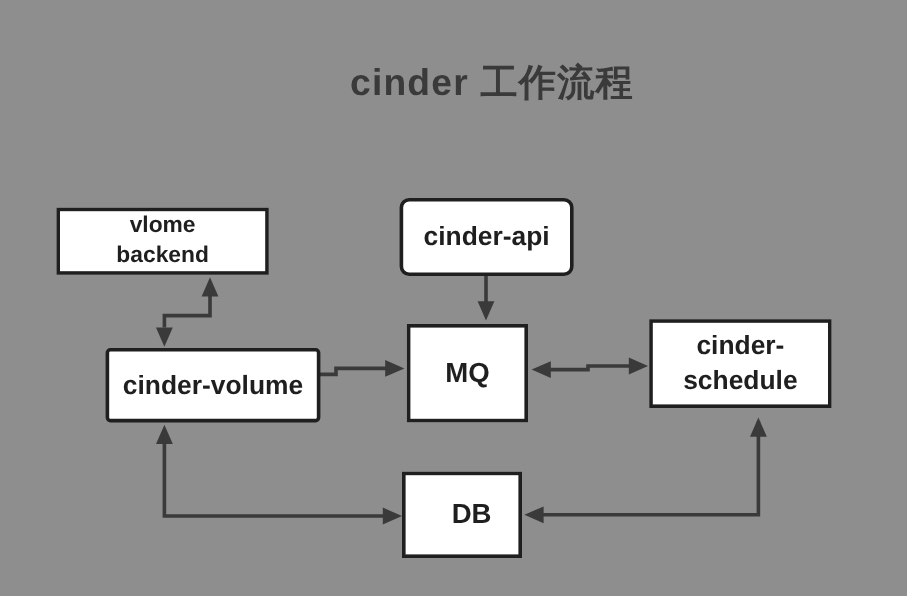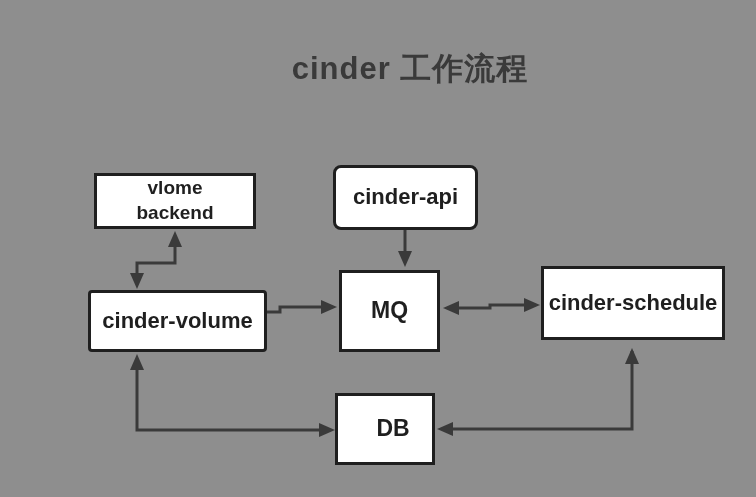--- a/index.html
+++ b/index.html
@@ -57,25 +57,25 @@
     align-items:center;
     justify-content:center;
     text-align:center;
     color:var(--text);
     font-weight:bold;
   }
   .node-label{
     white-space:pre-line;
     line-height:1.3;
   }
-  #node-vlome-backend{ left:47px;  top:173px; width:162px; height:56px; font-size:19px;margin-left:47px; }
+  #node-vlome-backend{ left:47px;  top:173px; width:177px; height:56px; font-size:19px; }
   #node-cinder-api   { left:333px; top:137px; width:145px; height:65px; font-size:22px; border-radius:8px;margin-top:28px; }
   #node-cinder-volume{ left:48px;  top:290px; width:179px; height:62px; font-size:22px; border-radius:4px;margin-left:40px; }
   #node-mq           { left:339px; top:270px; width:101px; height:82px; font-size:23px; }
-  #node-cinder-schedule{ left:541px; top:266px; width:184px; height:74px; font-size:22px; }
+  #node-cinder-schedule{ left:541px; top:266px; width:152px; height:74px; font-size:22px; }
   #node-db           { left:335px; top:393px; width:100px; height:72px; font-size:23px;padding-left:16px; }
 </style>
 </head>
 <body>
 
 <div id="stage">
 
   <div class="title">cinder 工作流程</div>
 
   <svg class="connectors" viewBox="0 0 756 497" xmlns="http://www.w3.org/2000/svg">

